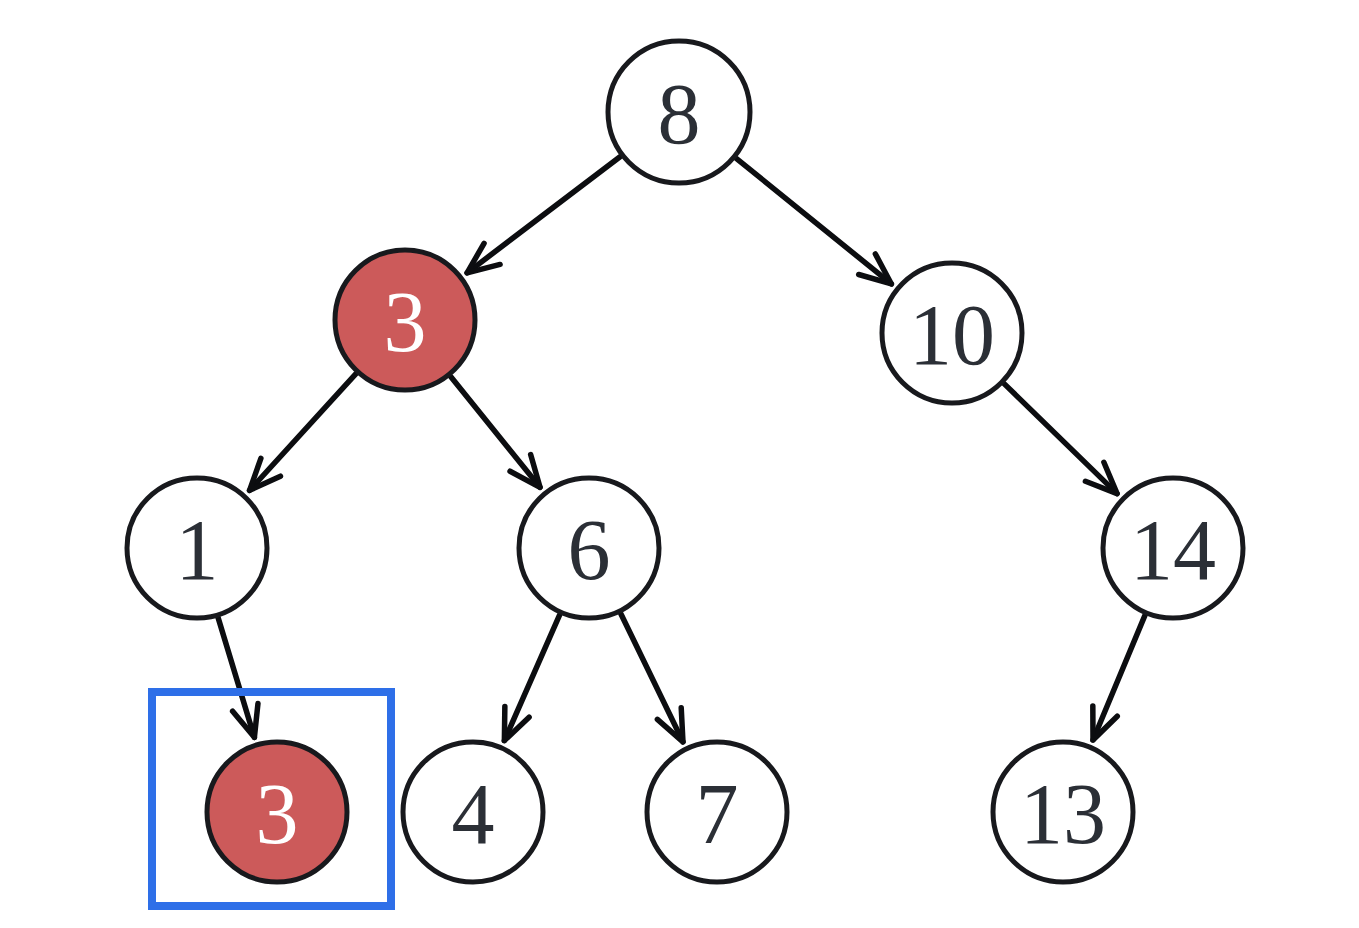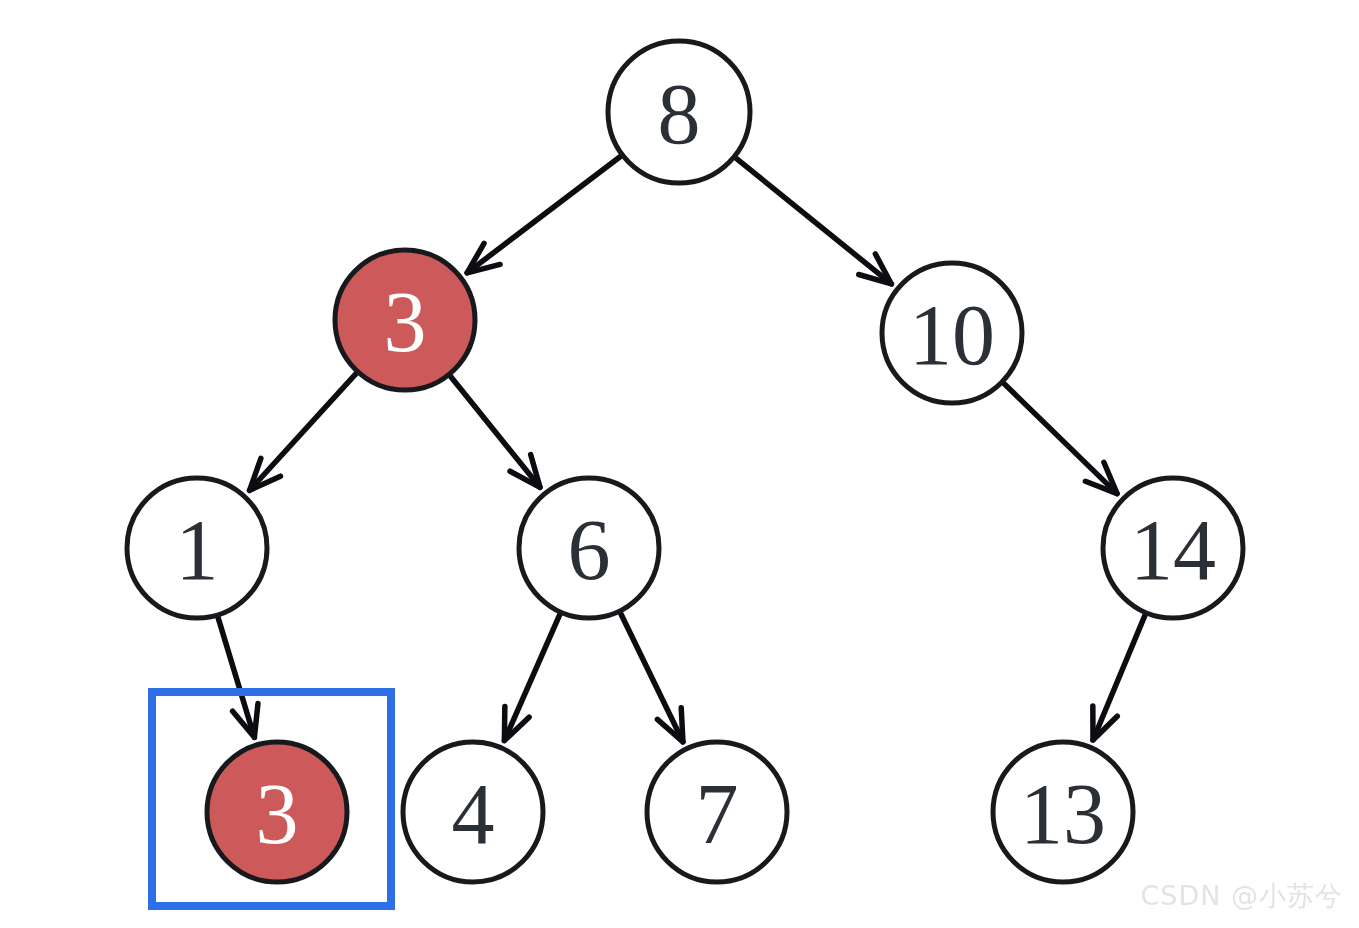--- a/index.html
+++ b/index.html
@@ -152,15 +152,14 @@
           <circle cx="717" cy="812" r="70" fill="#ffffff" stroke="#18191d" class="node-circle"></circle>
           <text x="717" y="814" class="node-label">7</text>
         </g>
         <g>
           <circle cx="1063" cy="812" r="70" fill="#ffffff" stroke="#18191d" class="node-circle"></circle>
           <text x="1063" y="814" class="node-label">13</text>
         </g>
       </g>
   </svg>
 
-  <div id="watermark">CSDN @小苏兮</div>
 
 </div>
 
 </body></html>

